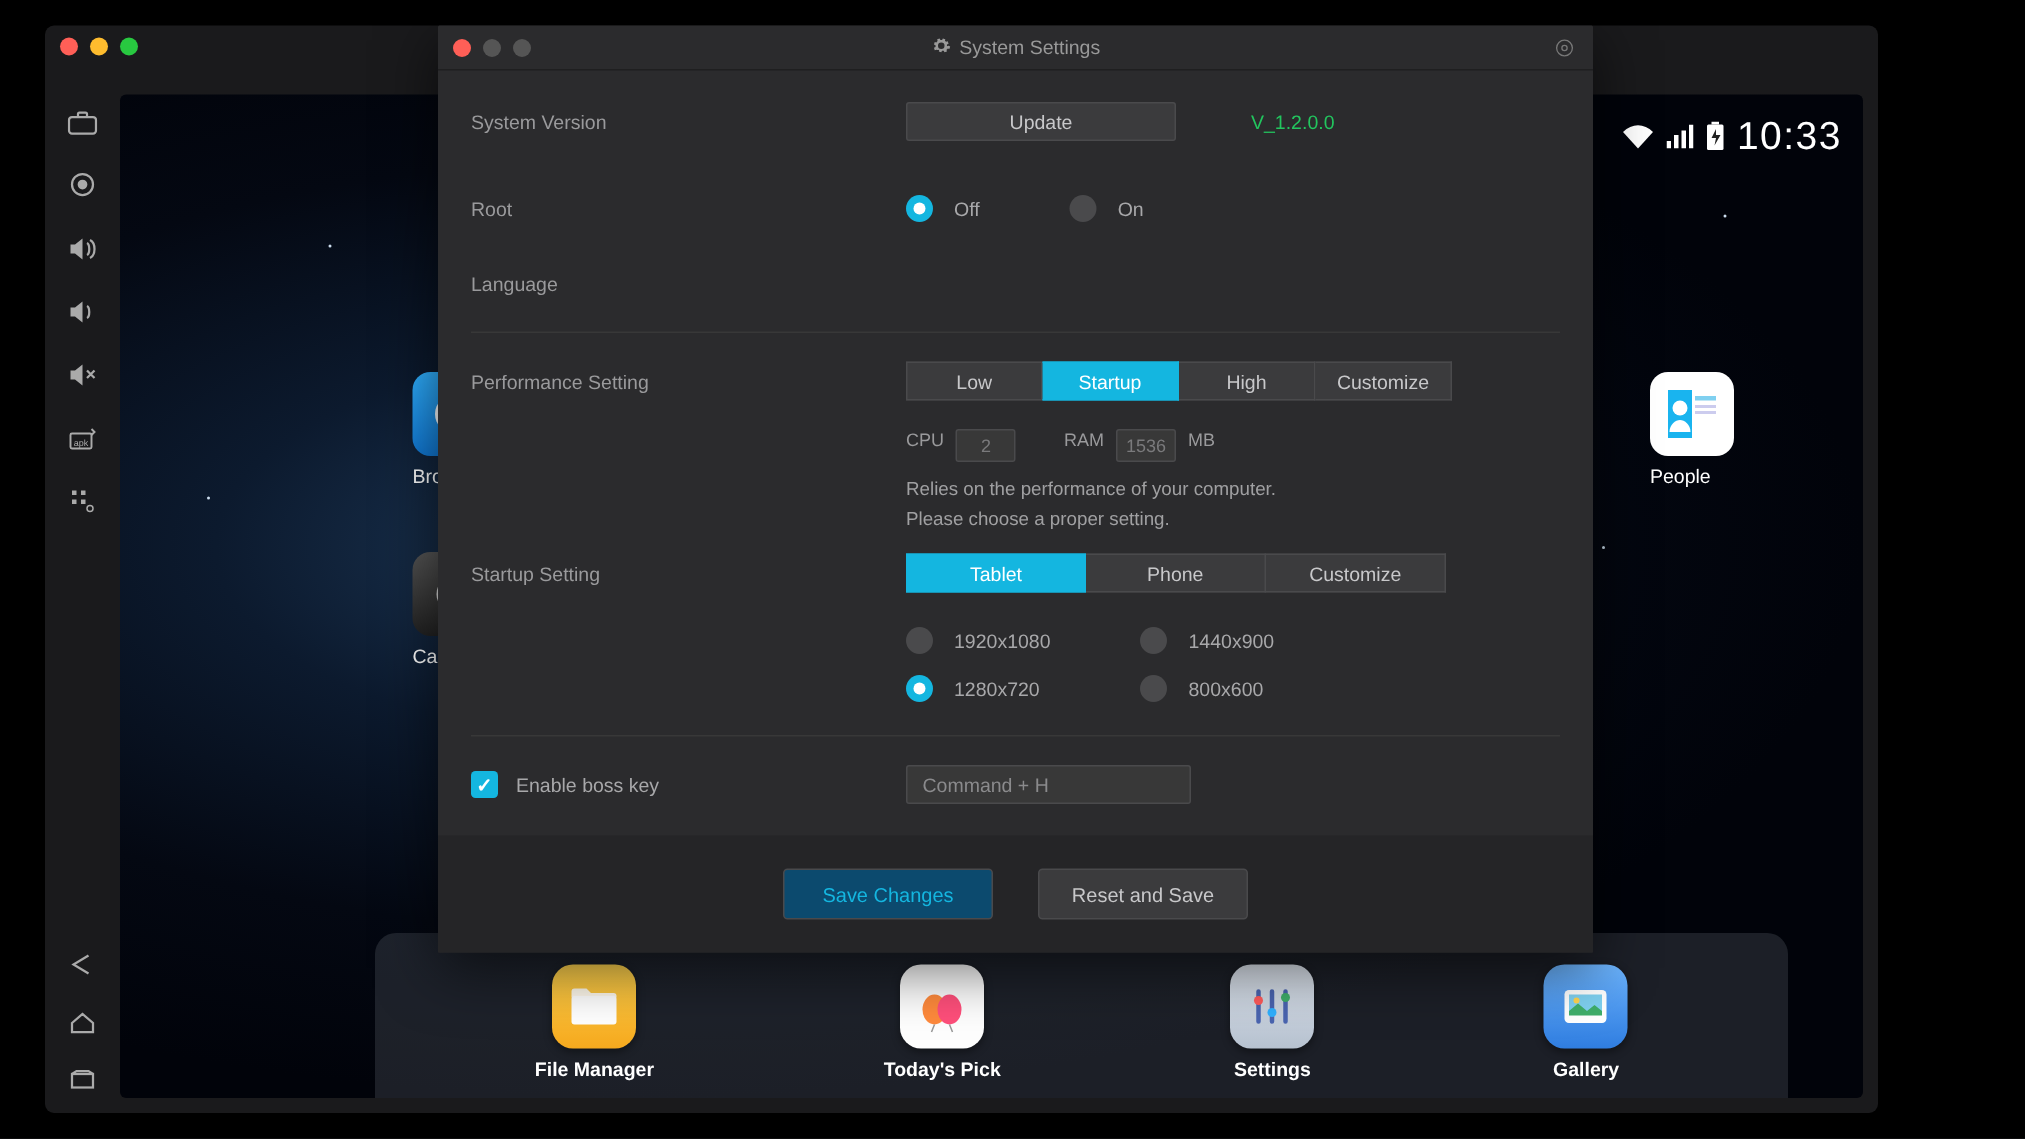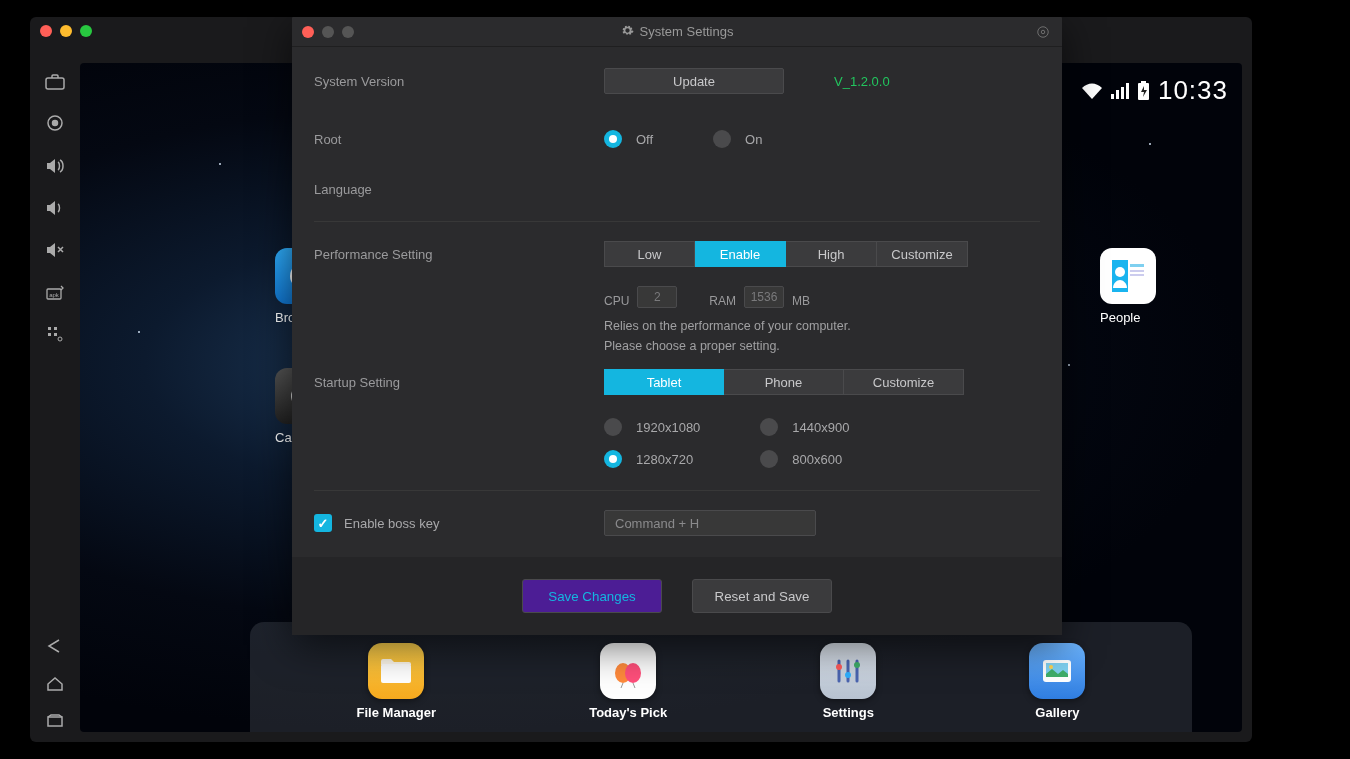--- a/index.html
+++ b/index.html
@@ -176,46 +176,46 @@
 .seg .seg-btn + .seg-btn { border-left:none; }
 .seg .seg-btn.active { background:#14b6e0; color:#fff; border-color:#14b6e0; }
 .seg3 .seg-btn { width:120px; }
 
 .num-input {
   width:40px; height:22px;
   background:#383838; border:1px solid #4a4a4c;
   color:#7a7a7c; font-size:12px;
   text-align:center; border-radius:2px;
 }
-.spec-line { display:flex; align-items:flex-end; gap:8px; margin-top:10px; }
+.spec-line { display:flex; align-items:flex-start; gap:8px; margin-top:10px; }
 .spec-label { font-size:12px; color:#9a9a9c; }
 .note { color:#a0a0a2; font-size:12.5px; line-height:1.6; margin-top:8px; }
 
 .res-grid { display:flex; gap:60px; margin-top:14px; }
 .res-col { display:flex; flex-direction:column; gap:14px; }
 
 .chk-row { display:flex; align-items:center; gap:12px; }
 .chk {
   width:18px; height:18px; border-radius:3px;
   background:#14b6e0; display:flex; align-items:center; justify-content:center;
   color:#fff; font-size:13px; font-weight:bold;
 }
 .bosskey-input {
-  width:212px; height:26px;
+  width:190px; height:26px;
   background:#383838; border:1px solid #4a4a4c; border-radius:2px;
   color:#8a8a8c; padding:0 10px; font-size:13px;
 }
 
 .modal-footer {
   position:absolute; left:0; right:0; bottom:0;
   height:78px;
   display:flex; align-items:center; justify-content:center; gap:30px;
   background:#252527;
 }
-.btn-primary { color:#14b6e0; width:140px; height:34px; background:#4c1d95; border:1px solid #4a4a4c; border-radius:3px; }
+.btn-primary { color:#14b6e0; width:140px; height:34px; background:#0c4a6e; border:1px solid #4a4a4c; border-radius:3px; }
 .btn-secondary { color:#c8c8ca; width:140px; height:34px; background:#3b3b3d; border:1px solid #4a4a4c; border-radius:3px; }
 </style>
 </head>
 <body>
 
 <div class="app-window">
   <div class="titlebar">
     <span class="traffic-close"></span>
     <span class="traffic-min"></span>
     <span class="traffic-max"></span>
@@ -443,21 +443,21 @@
     <div class="row" style="margin-top:6px">
       <div class="label">Language</div>
     </div>
 
     <div class="divider"></div>
 
     <div class="row">
       <div class="label">Performance Setting</div>
       <div class="seg">
         <div class="seg-btn">Low</div>
-        <div class="seg-btn active">Enable</div>
+        <div class="seg-btn active">Startup</div>
         <div class="seg-btn">High</div>
         <div class="seg-btn">Customize</div>
       </div>
     </div>
 
     <div style="margin-left:290px">
       <div class="spec-line">
         <span class="spec-label">CPU</span>
         <input class="num-input" readonly="" value="2" style="">
         <span style="width:16px"></span>

